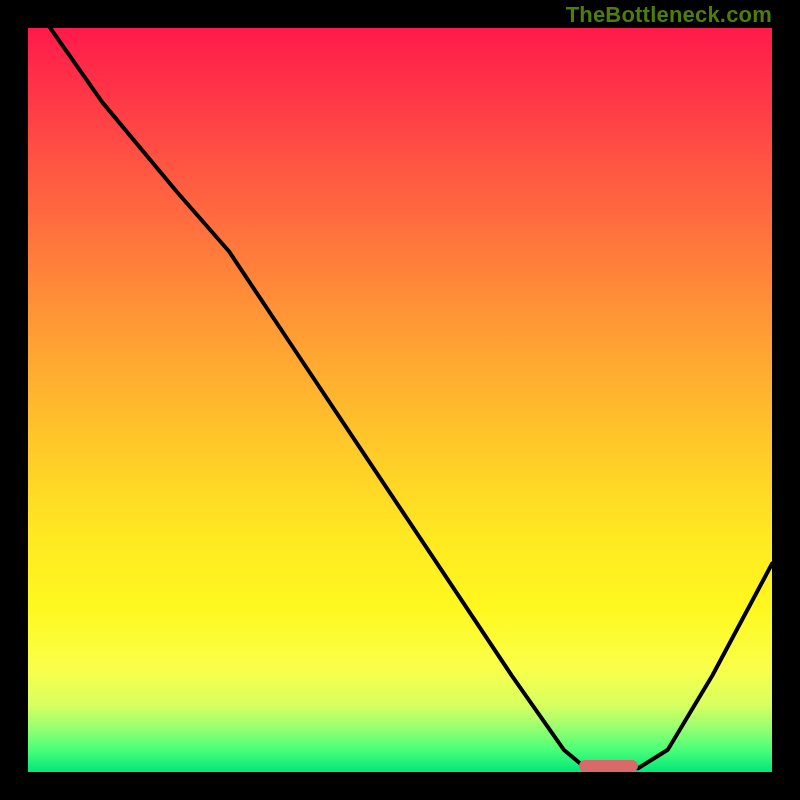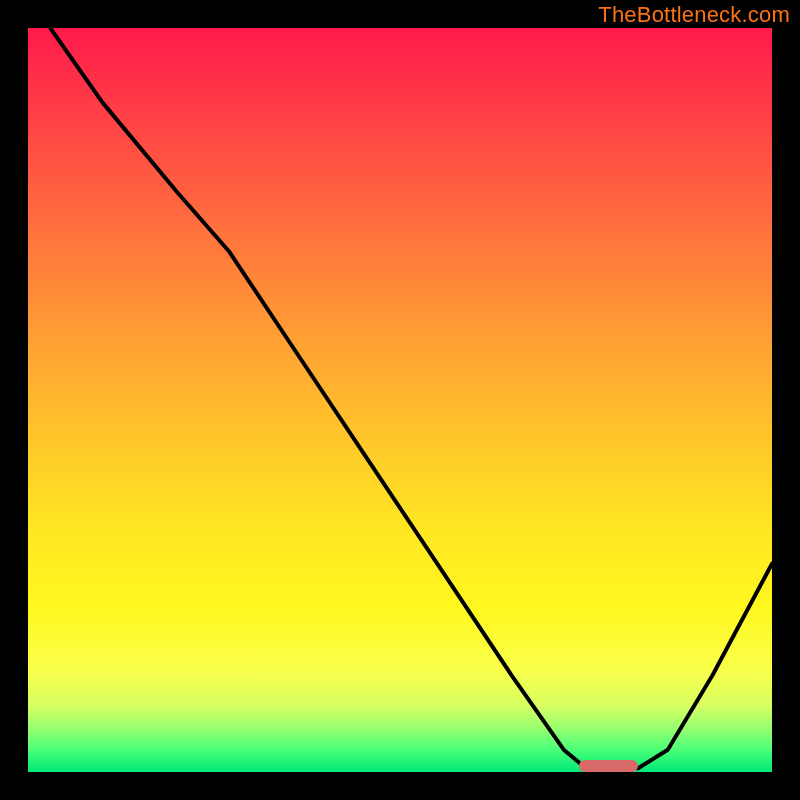--- a/index.html
+++ b/index.html
@@ -7,24 +7,24 @@
     width: 800px;
     height: 800px;
     background: #000;
     position: relative;
     font-family: Arial, sans-serif;
     overflow: hidden;
   }
   .watermark {
     position: absolute;
     top: 2px;
-    right: 10px;
-    color: #f97316;
+    right: 28px;
+    color: #4d7c0f;
     font-size: 22px;
-    font-weight: normal;
+    font-weight: bold;
     z-index: 10;
     letter-spacing: 0.2px;
   }
   .plot-area {
     position: absolute;
     left: 28px;
     top: 28px;
     width: 744px;
     height: 744px;
     overflow: hidden;

